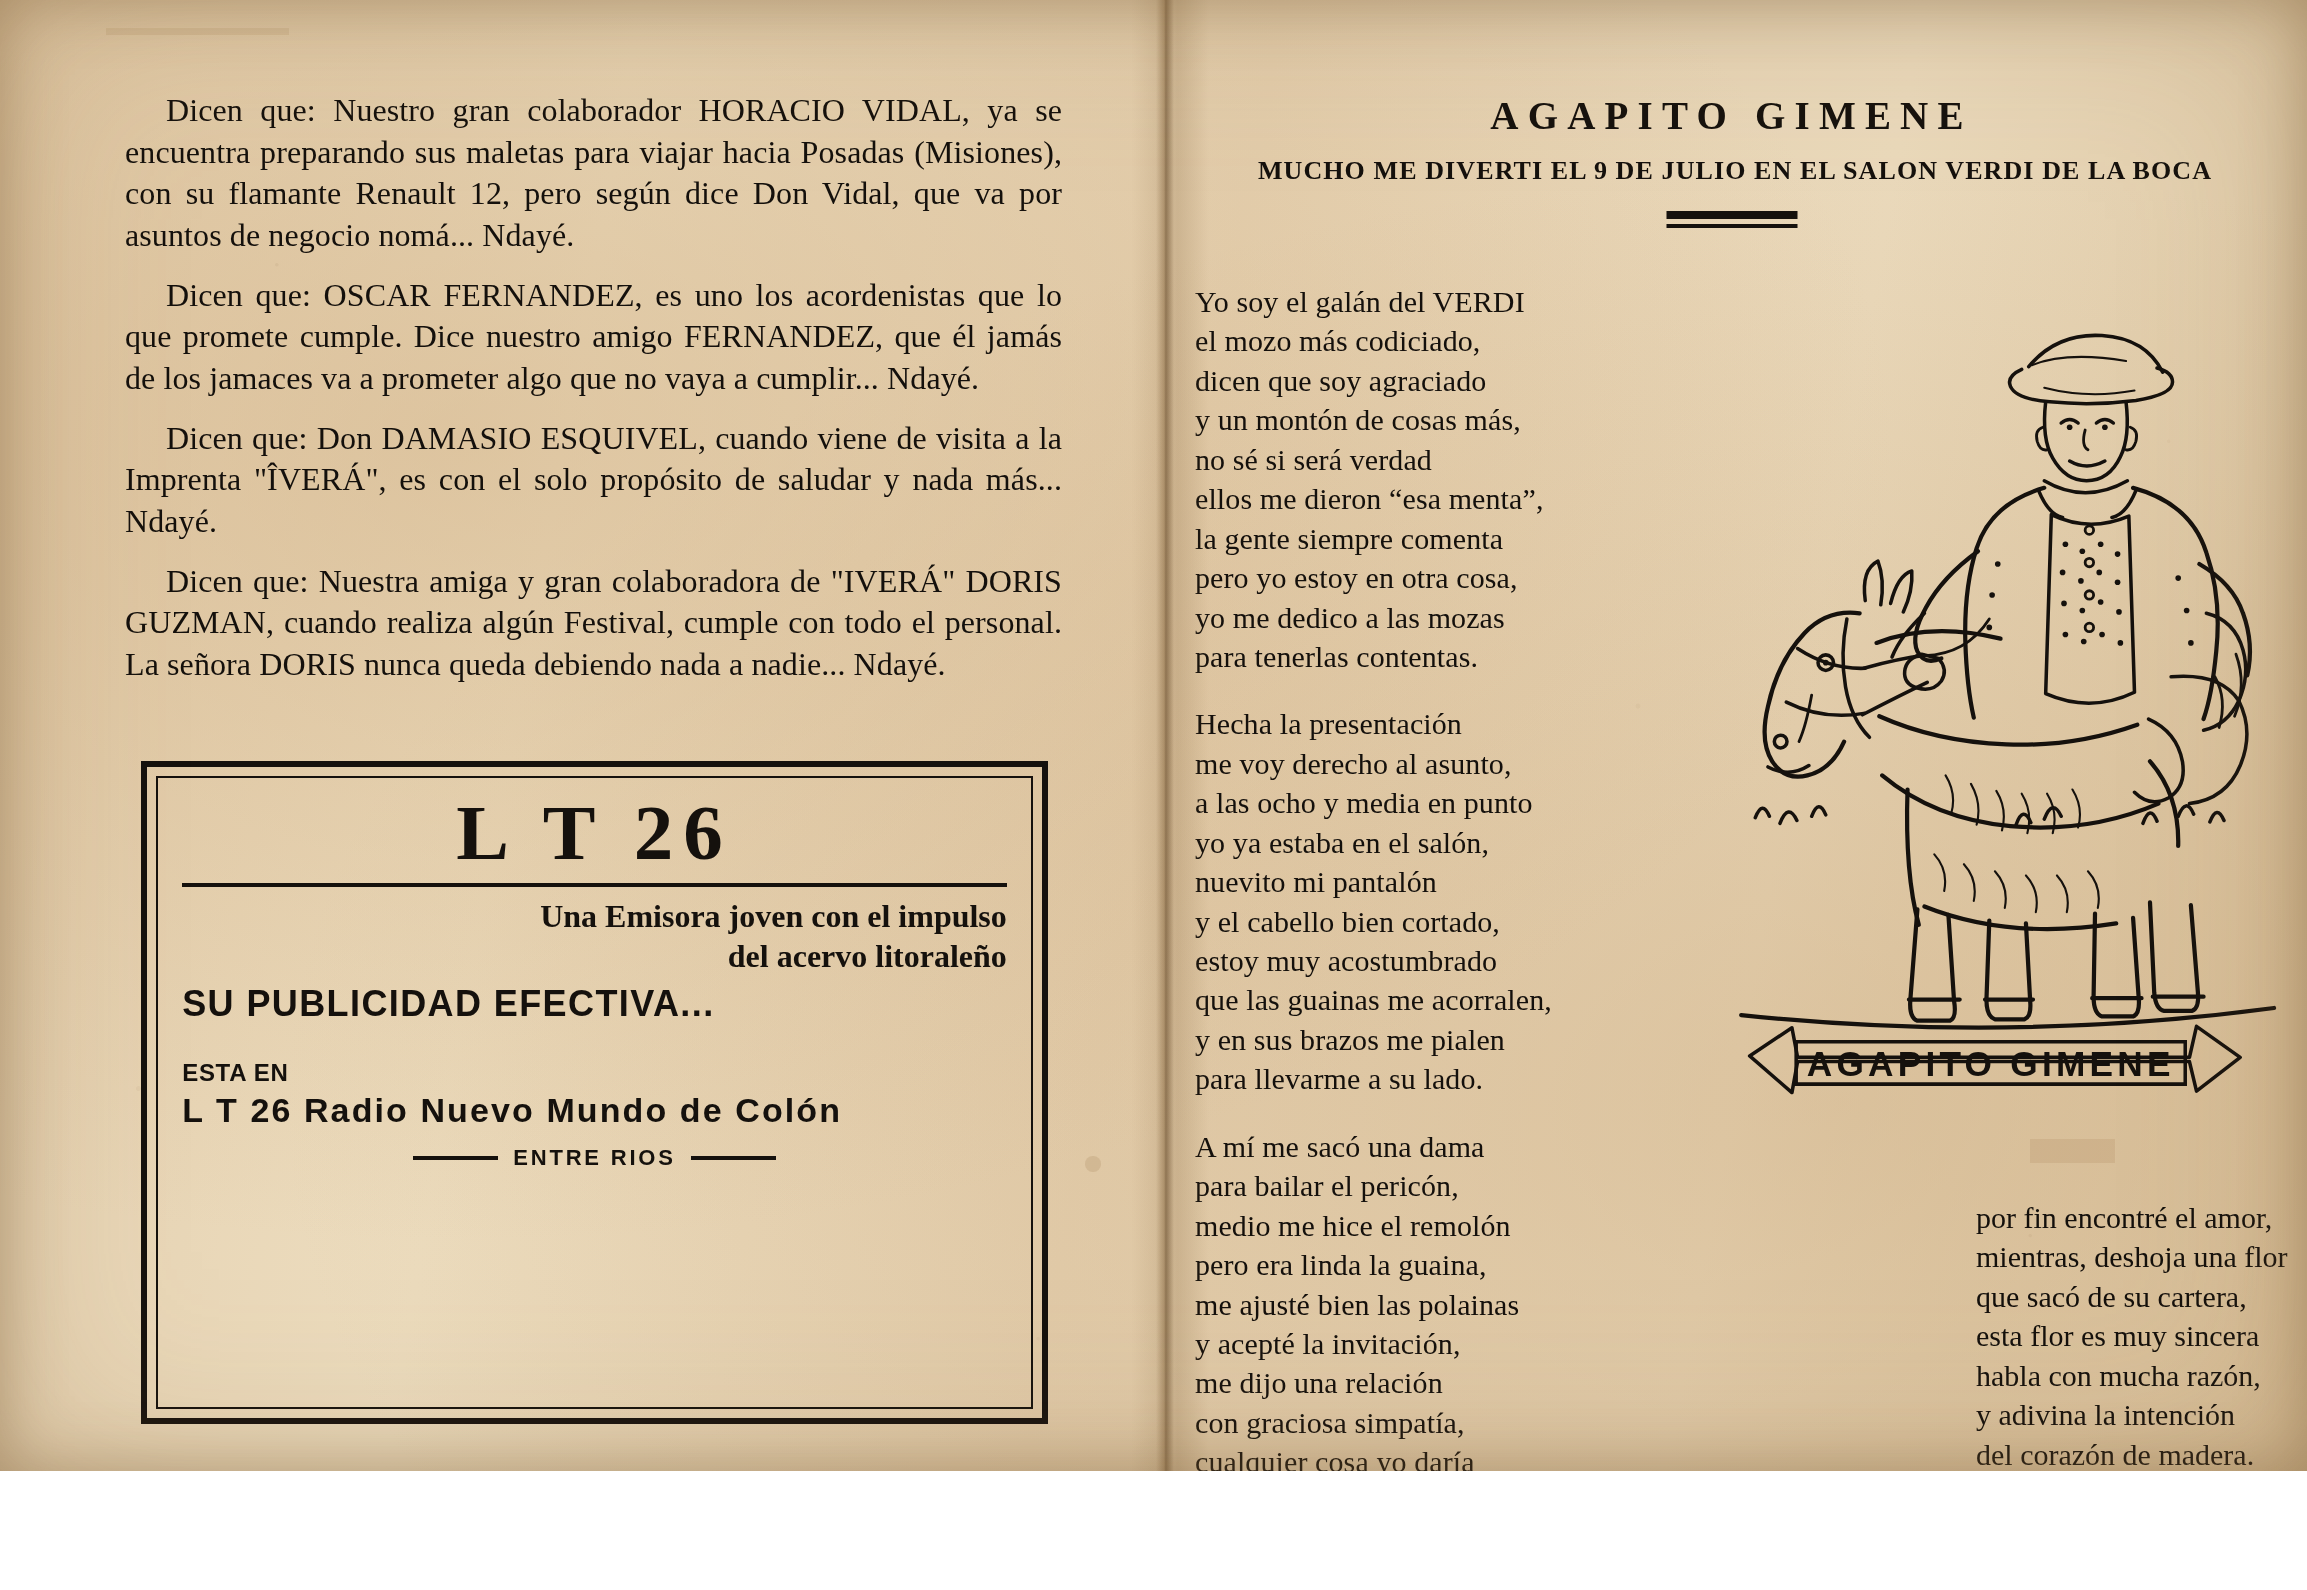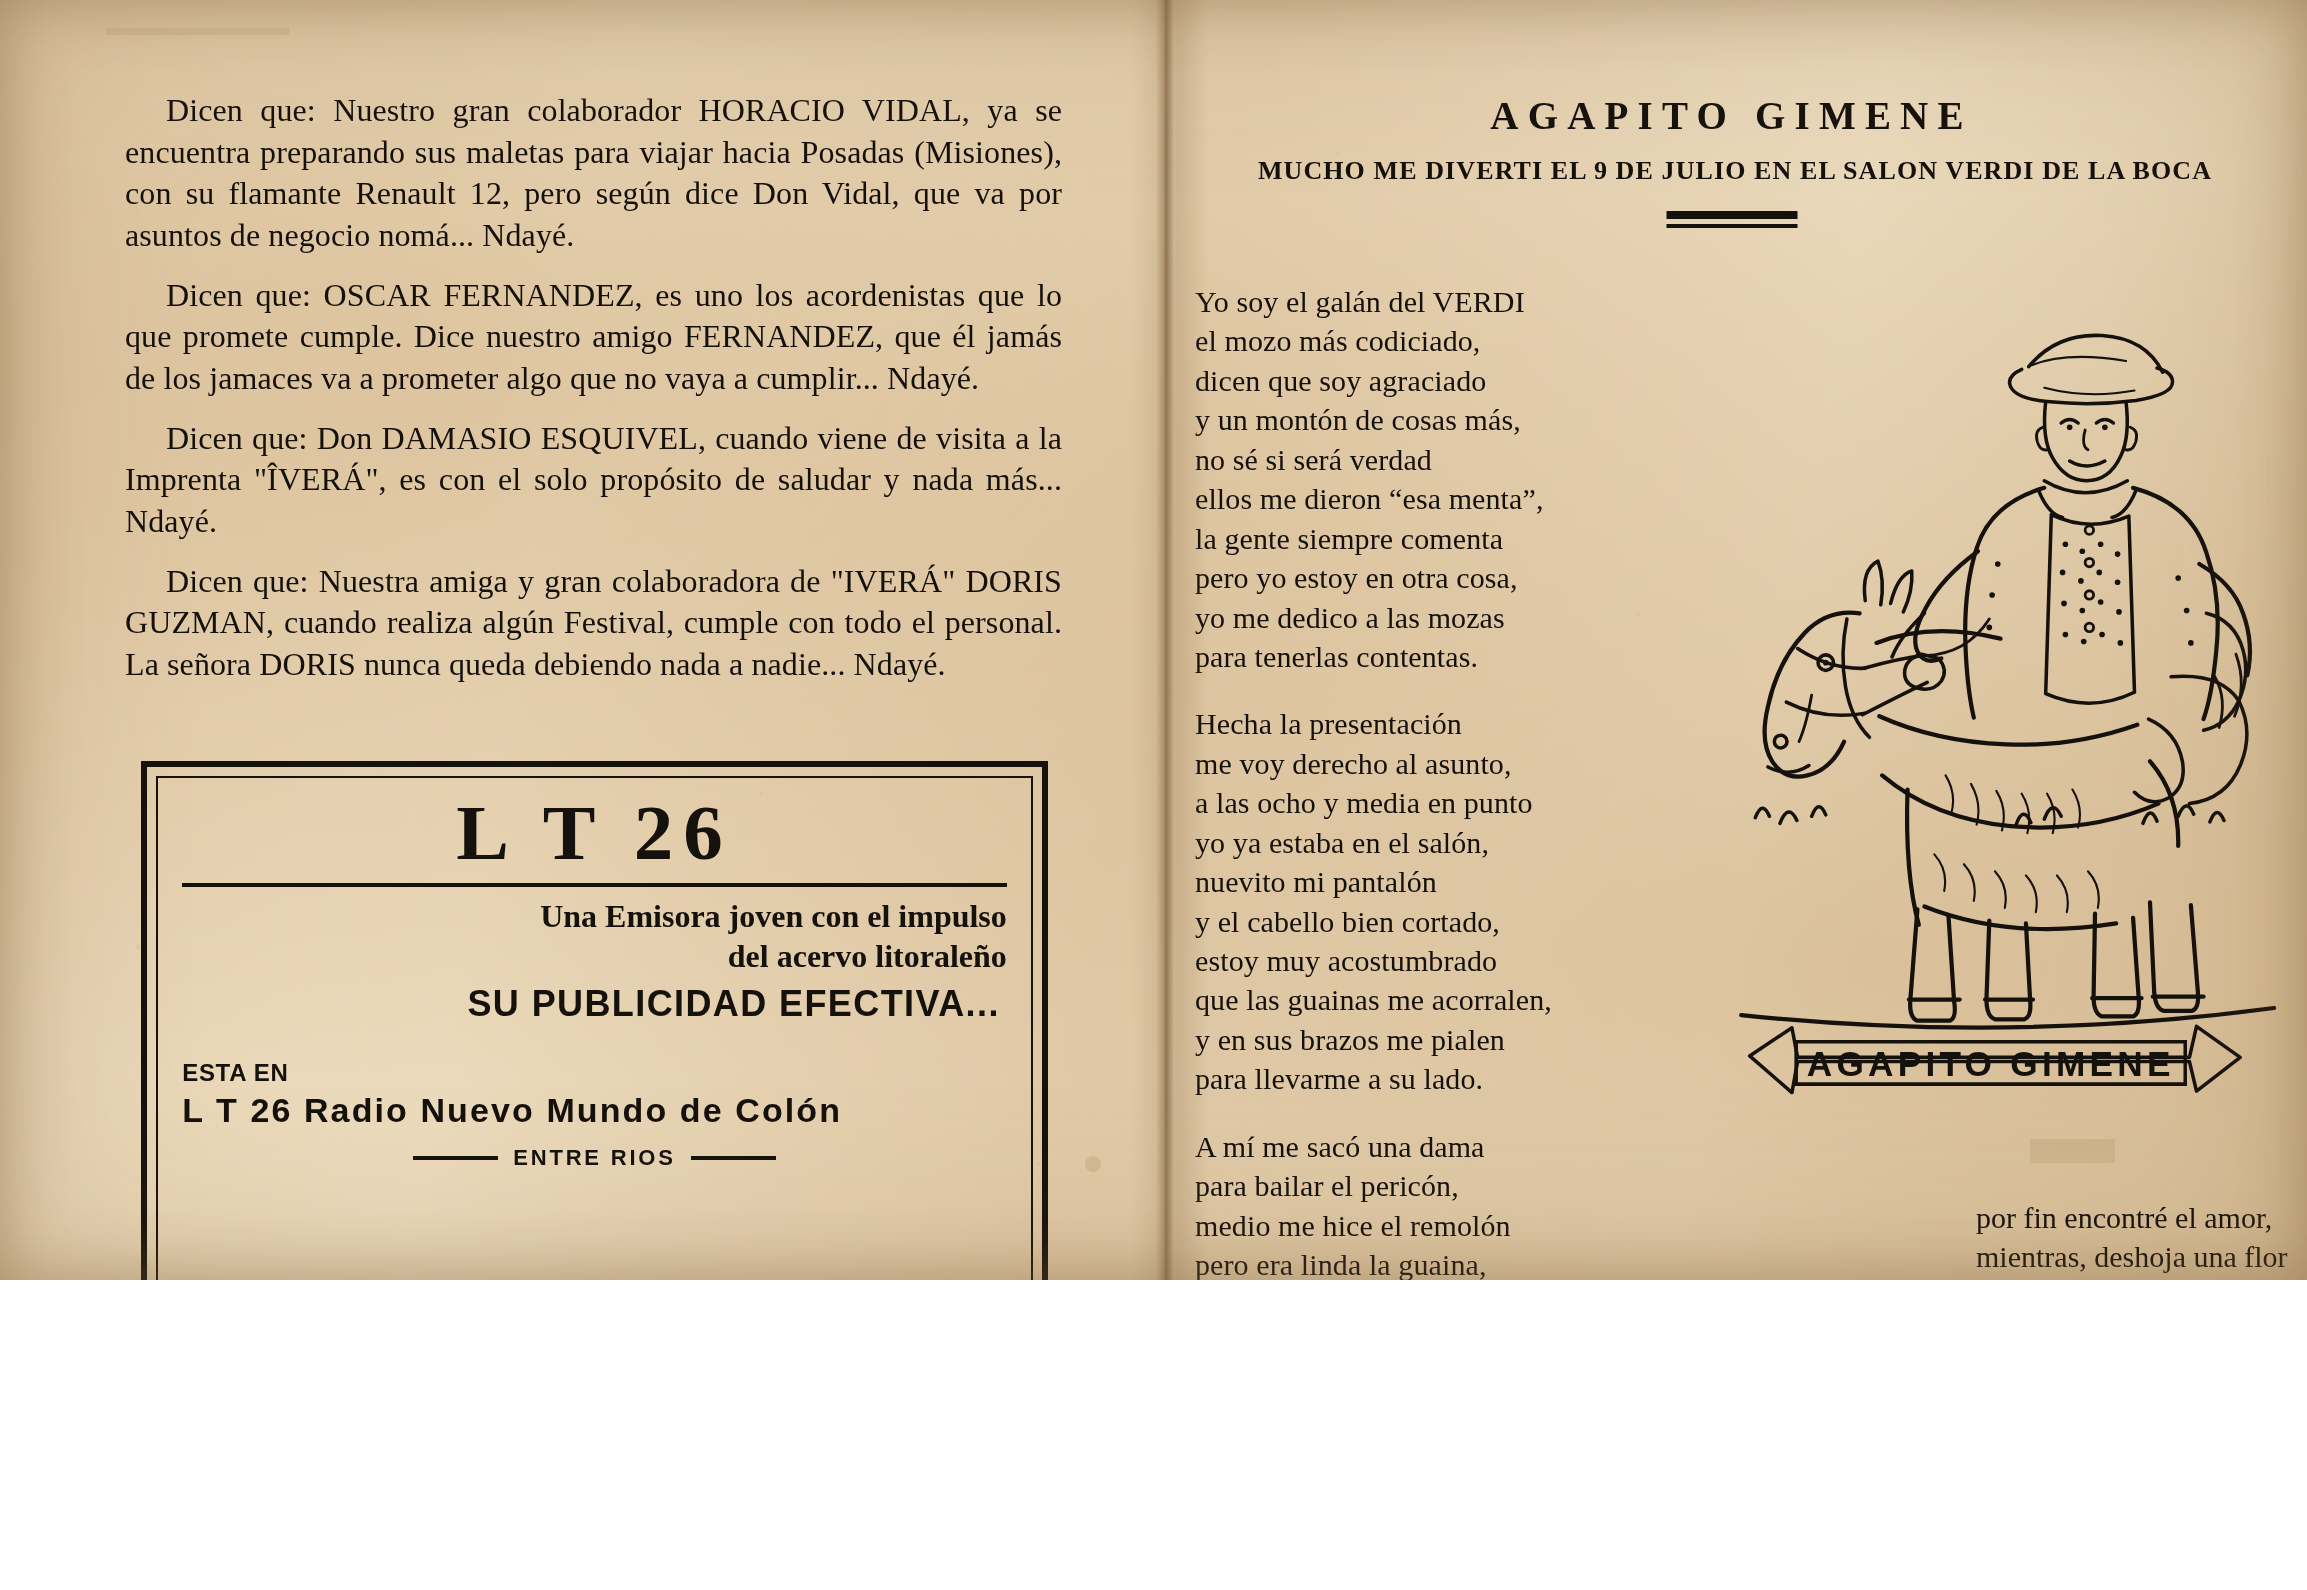--- a/index.html
+++ b/index.html
@@ -11,21 +11,21 @@
     width: 2307px;
     height: 1591px;
     overflow: hidden;
     font-family: "Liberation Serif", serif;
   }
 
   
   #book {
     position: relative;
     width: 2307px;
-    height: 1280px;
+    height: 1471px;
     background: #e8d5b5;
     background-image:
       radial-gradient(ellipse at 20% 30%, rgba(205,170,125,0.45) 0%, rgba(205,170,125,0) 55%),
       radial-gradient(ellipse at 80% 75%, rgba(198,162,116,0.40) 0%, rgba(198,162,116,0) 60%),
       linear-gradient(100deg, #e4cfae 0%, #ecdcbe 25%, #e6d2b2 50%, #ead9bb 75%, #dcc6a2 100%);
     overflow: hidden;
   }
   
   #grain {
     position: absolute;
@@ -161,21 +161,20 @@
     margin-top: 17px;
     text-align: left;
   }
   #ad-slogan2 {
     font-family: "Liberation Sans", sans-serif;
     font-weight: bold;
     font-size: 36px;
     letter-spacing: 1.4px;
     color: #15110d;
     margin-top: 7px;
-    text-align: right;
     padding-right: 7px;
   }
   #ad-esta {
     font-family: "Liberation Sans", sans-serif;
     font-weight: bold;
     font-size: 24px;
     letter-spacing: 0.7px;
     color: #15110d;
     margin-top: 34px;
     text-align: left;

